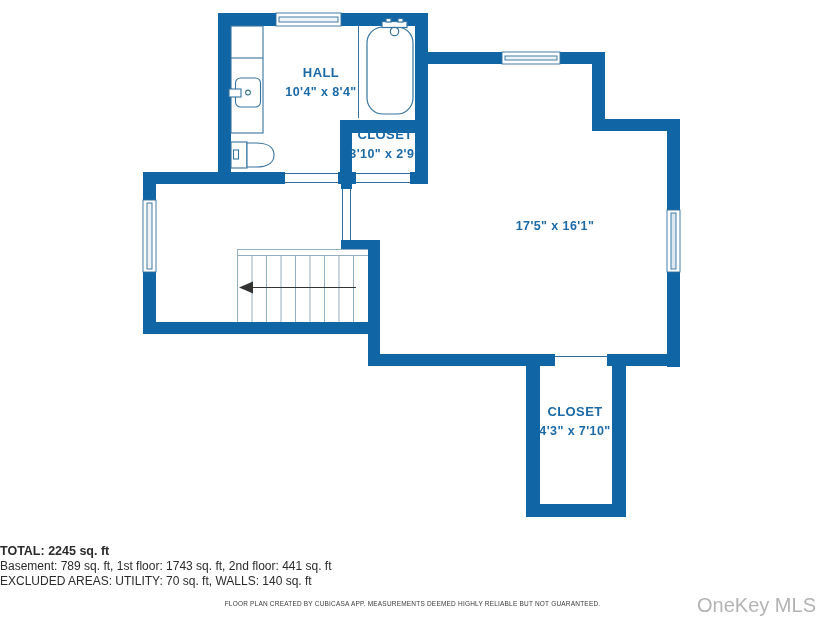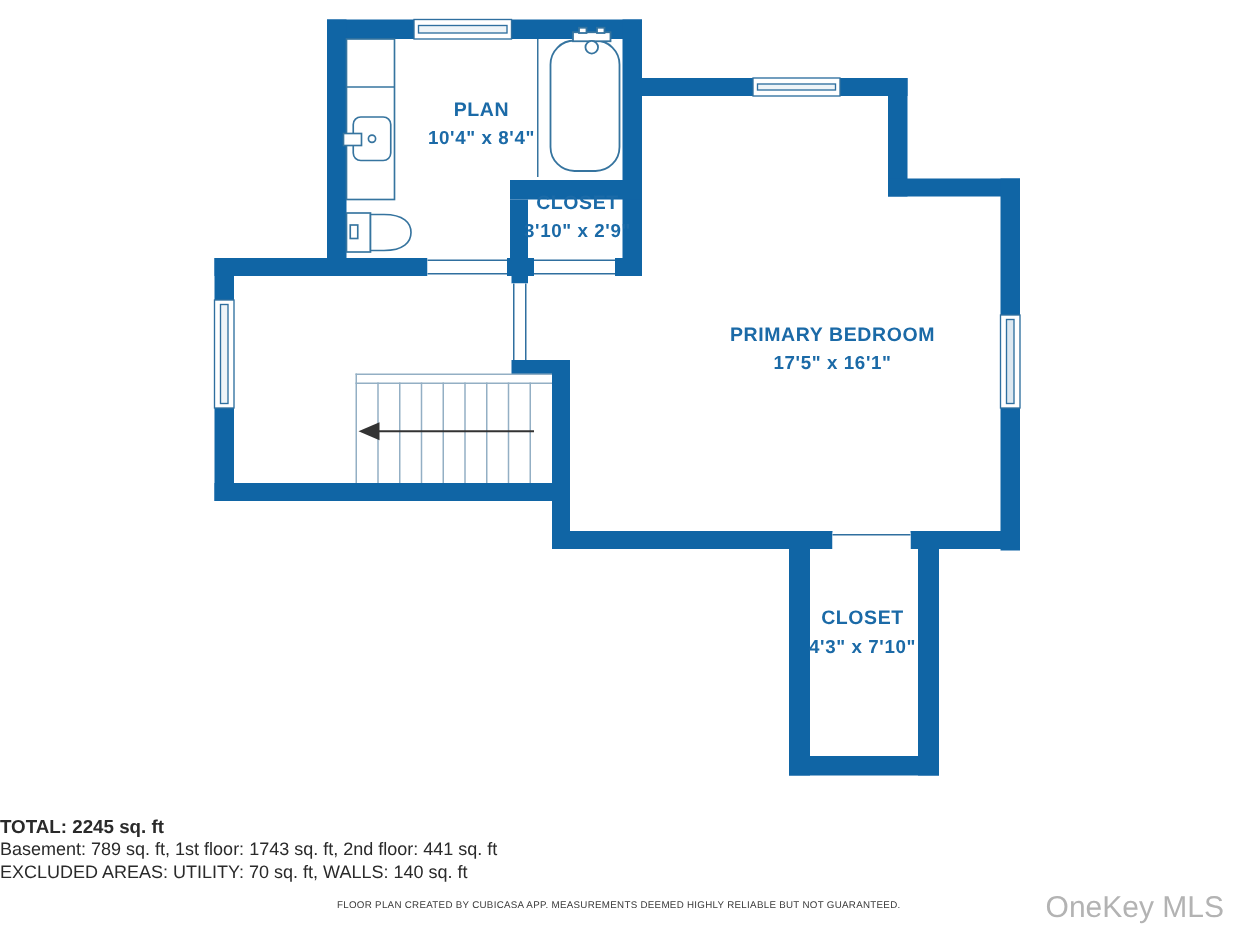--- a/index.html
+++ b/index.html
@@ -133,29 +133,28 @@
       <line x1="358.5" y1="26" x2="358.5" y2="118" stroke-width="1"></line>
       <rect x="367" y="27" width="46" height="87" rx="16"></rect>
       <rect x="382" y="21.5" width="25" height="6"></rect>
       <rect x="386" y="18.5" width="5" height="3.5"></rect>
       <rect x="398" y="18.5" width="5" height="3.5"></rect>
       <circle cx="394.5" cy="31.5" r="4.2"></circle>
     </g>
   </svg>
 
   <div class="room-label" style="left:321px;top:65px;">
-    <div class="rname">PLAN</div>
+    <div class="rname">HALL</div>
     <div class="rdims">10'4" x 8'4"</div>
   </div>
   <div class="room-label" style="left:385px;top:127px;">
     <div class="rname">CLOSET</div>
     <div class="rdims">3'10" x 2'9"</div>
   </div>
   <div class="room-label" style="left:555px;top:215px;">
-    <div class="rname">PRIMARY BEDROOM</div>
     <div class="rdims">17'5" x 16'1"</div>
   </div>
   <div class="room-label" style="left:575px;top:404px;">
     <div class="rname">CLOSET</div>
     <div class="rdims">4'3" x 7'10"</div>
   </div>
 
   <div class="summary">
     <div class="total">TOTAL: 2245 sq. ft</div>
     <div class="line">Basement: 789 sq. ft, 1st floor: 1743 sq. ft, 2nd floor: 441 sq. ft</div>

